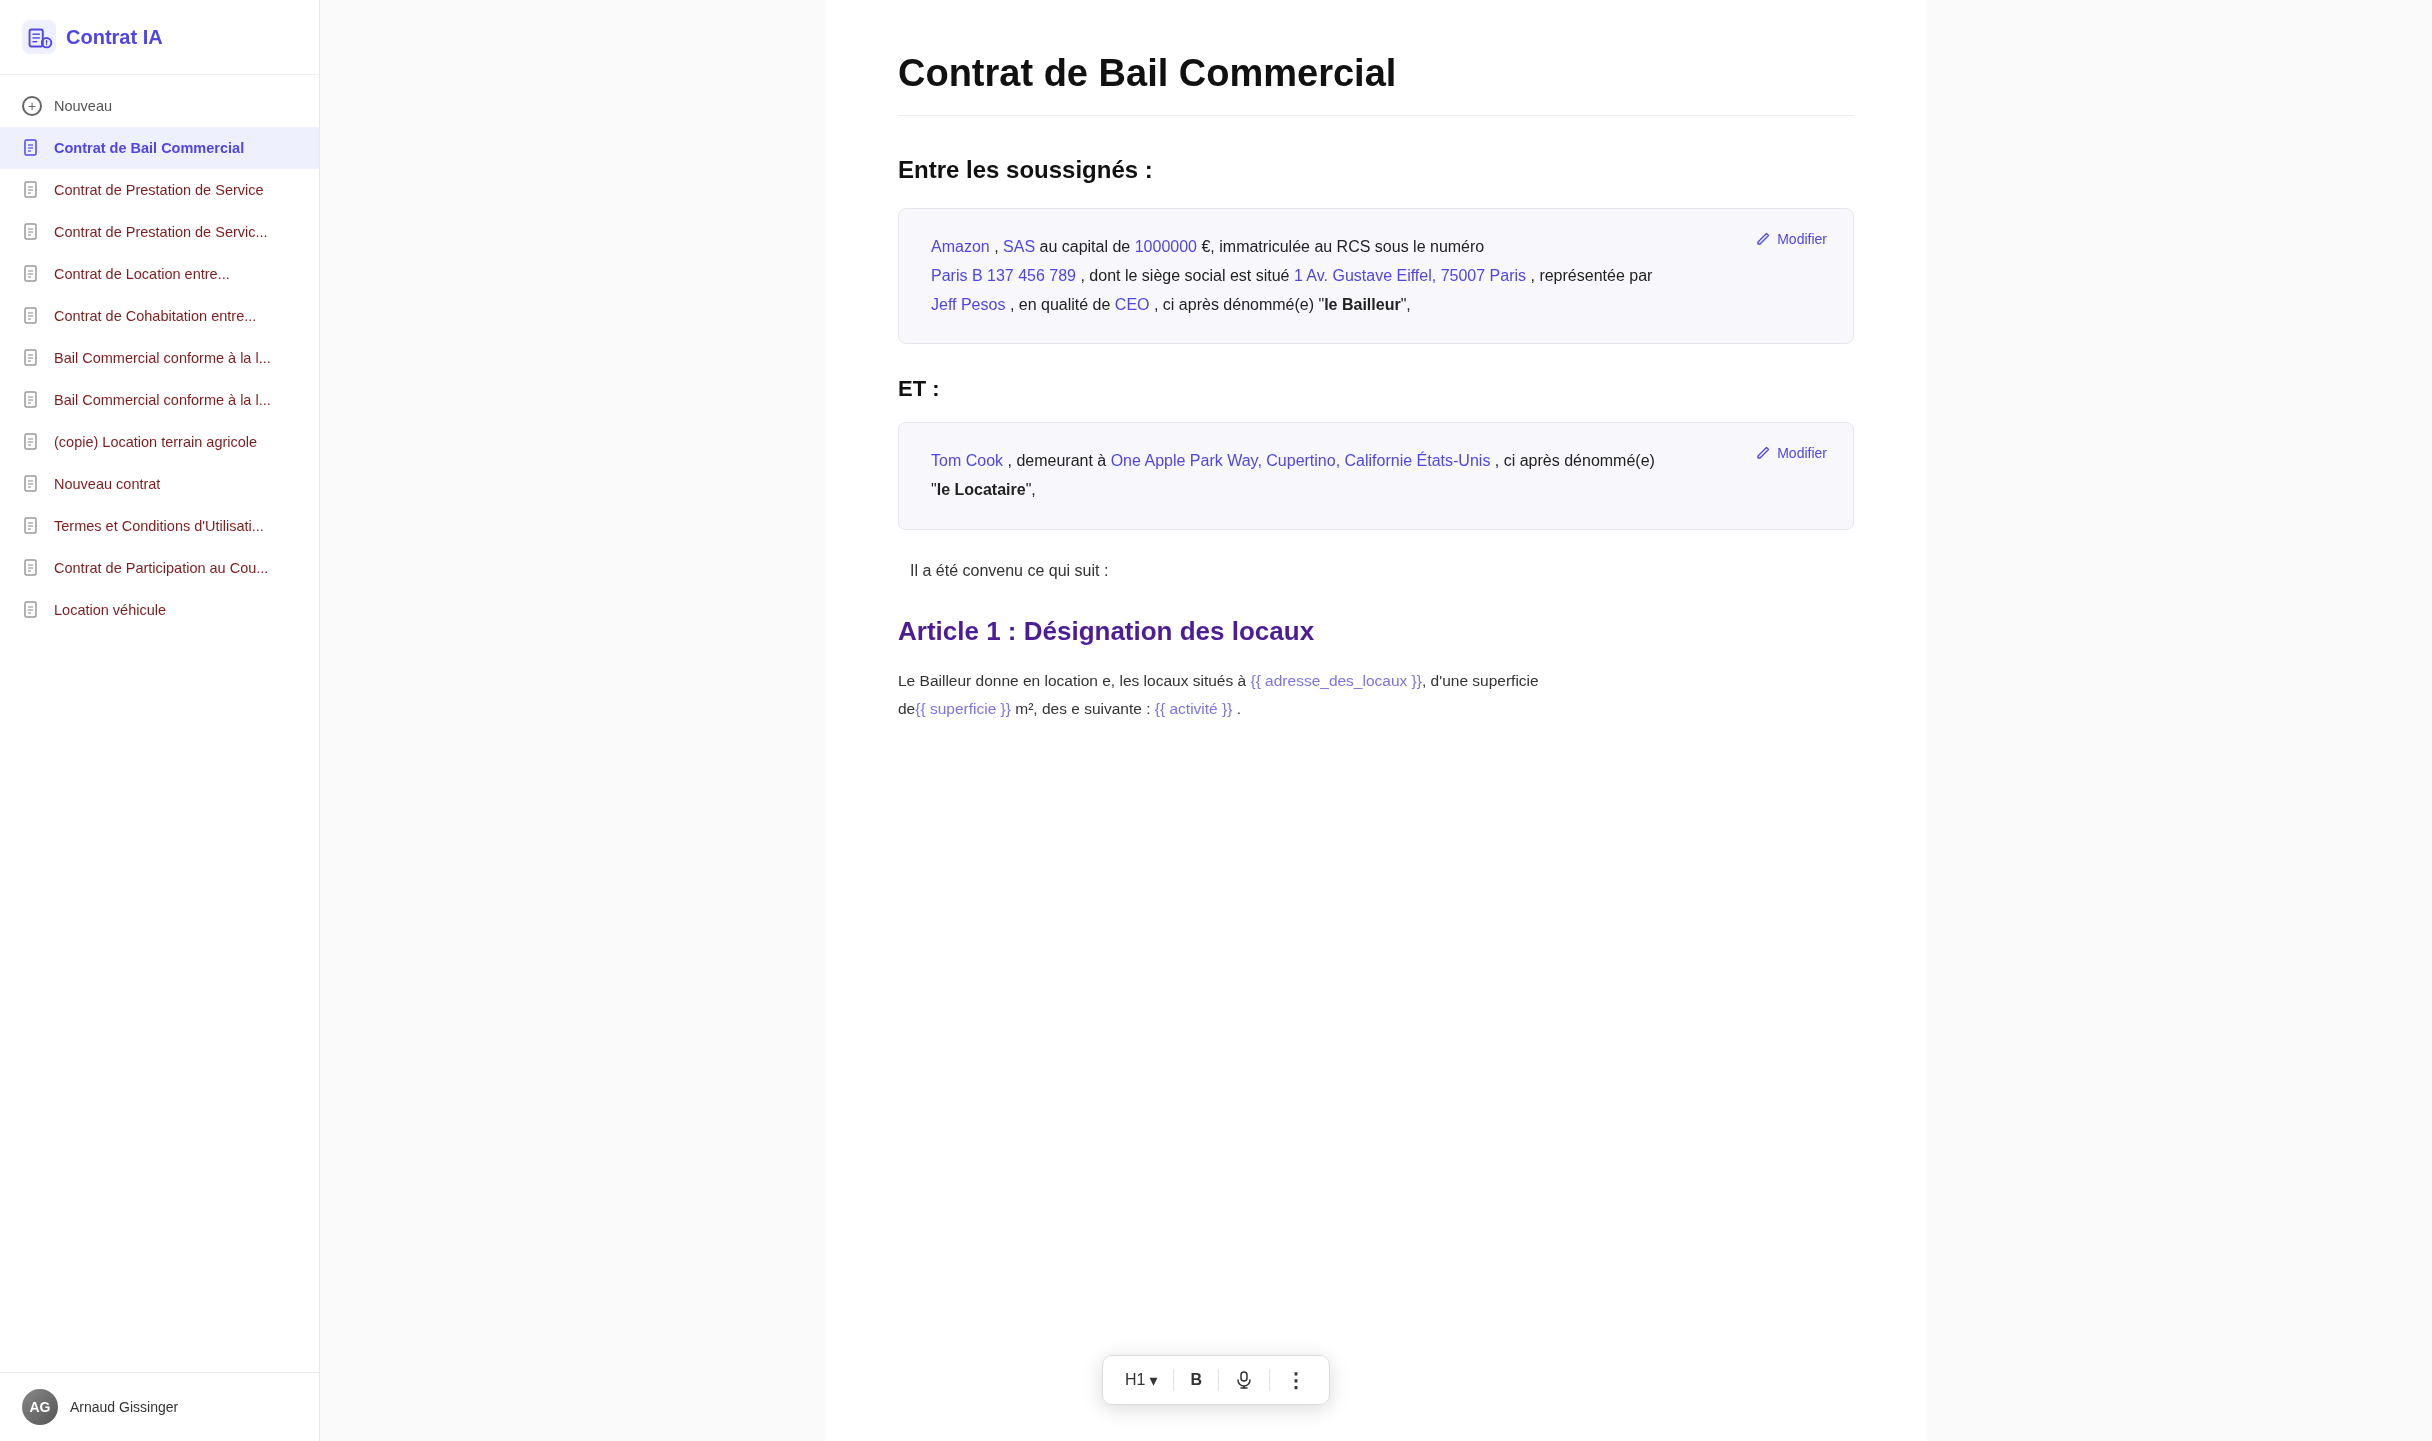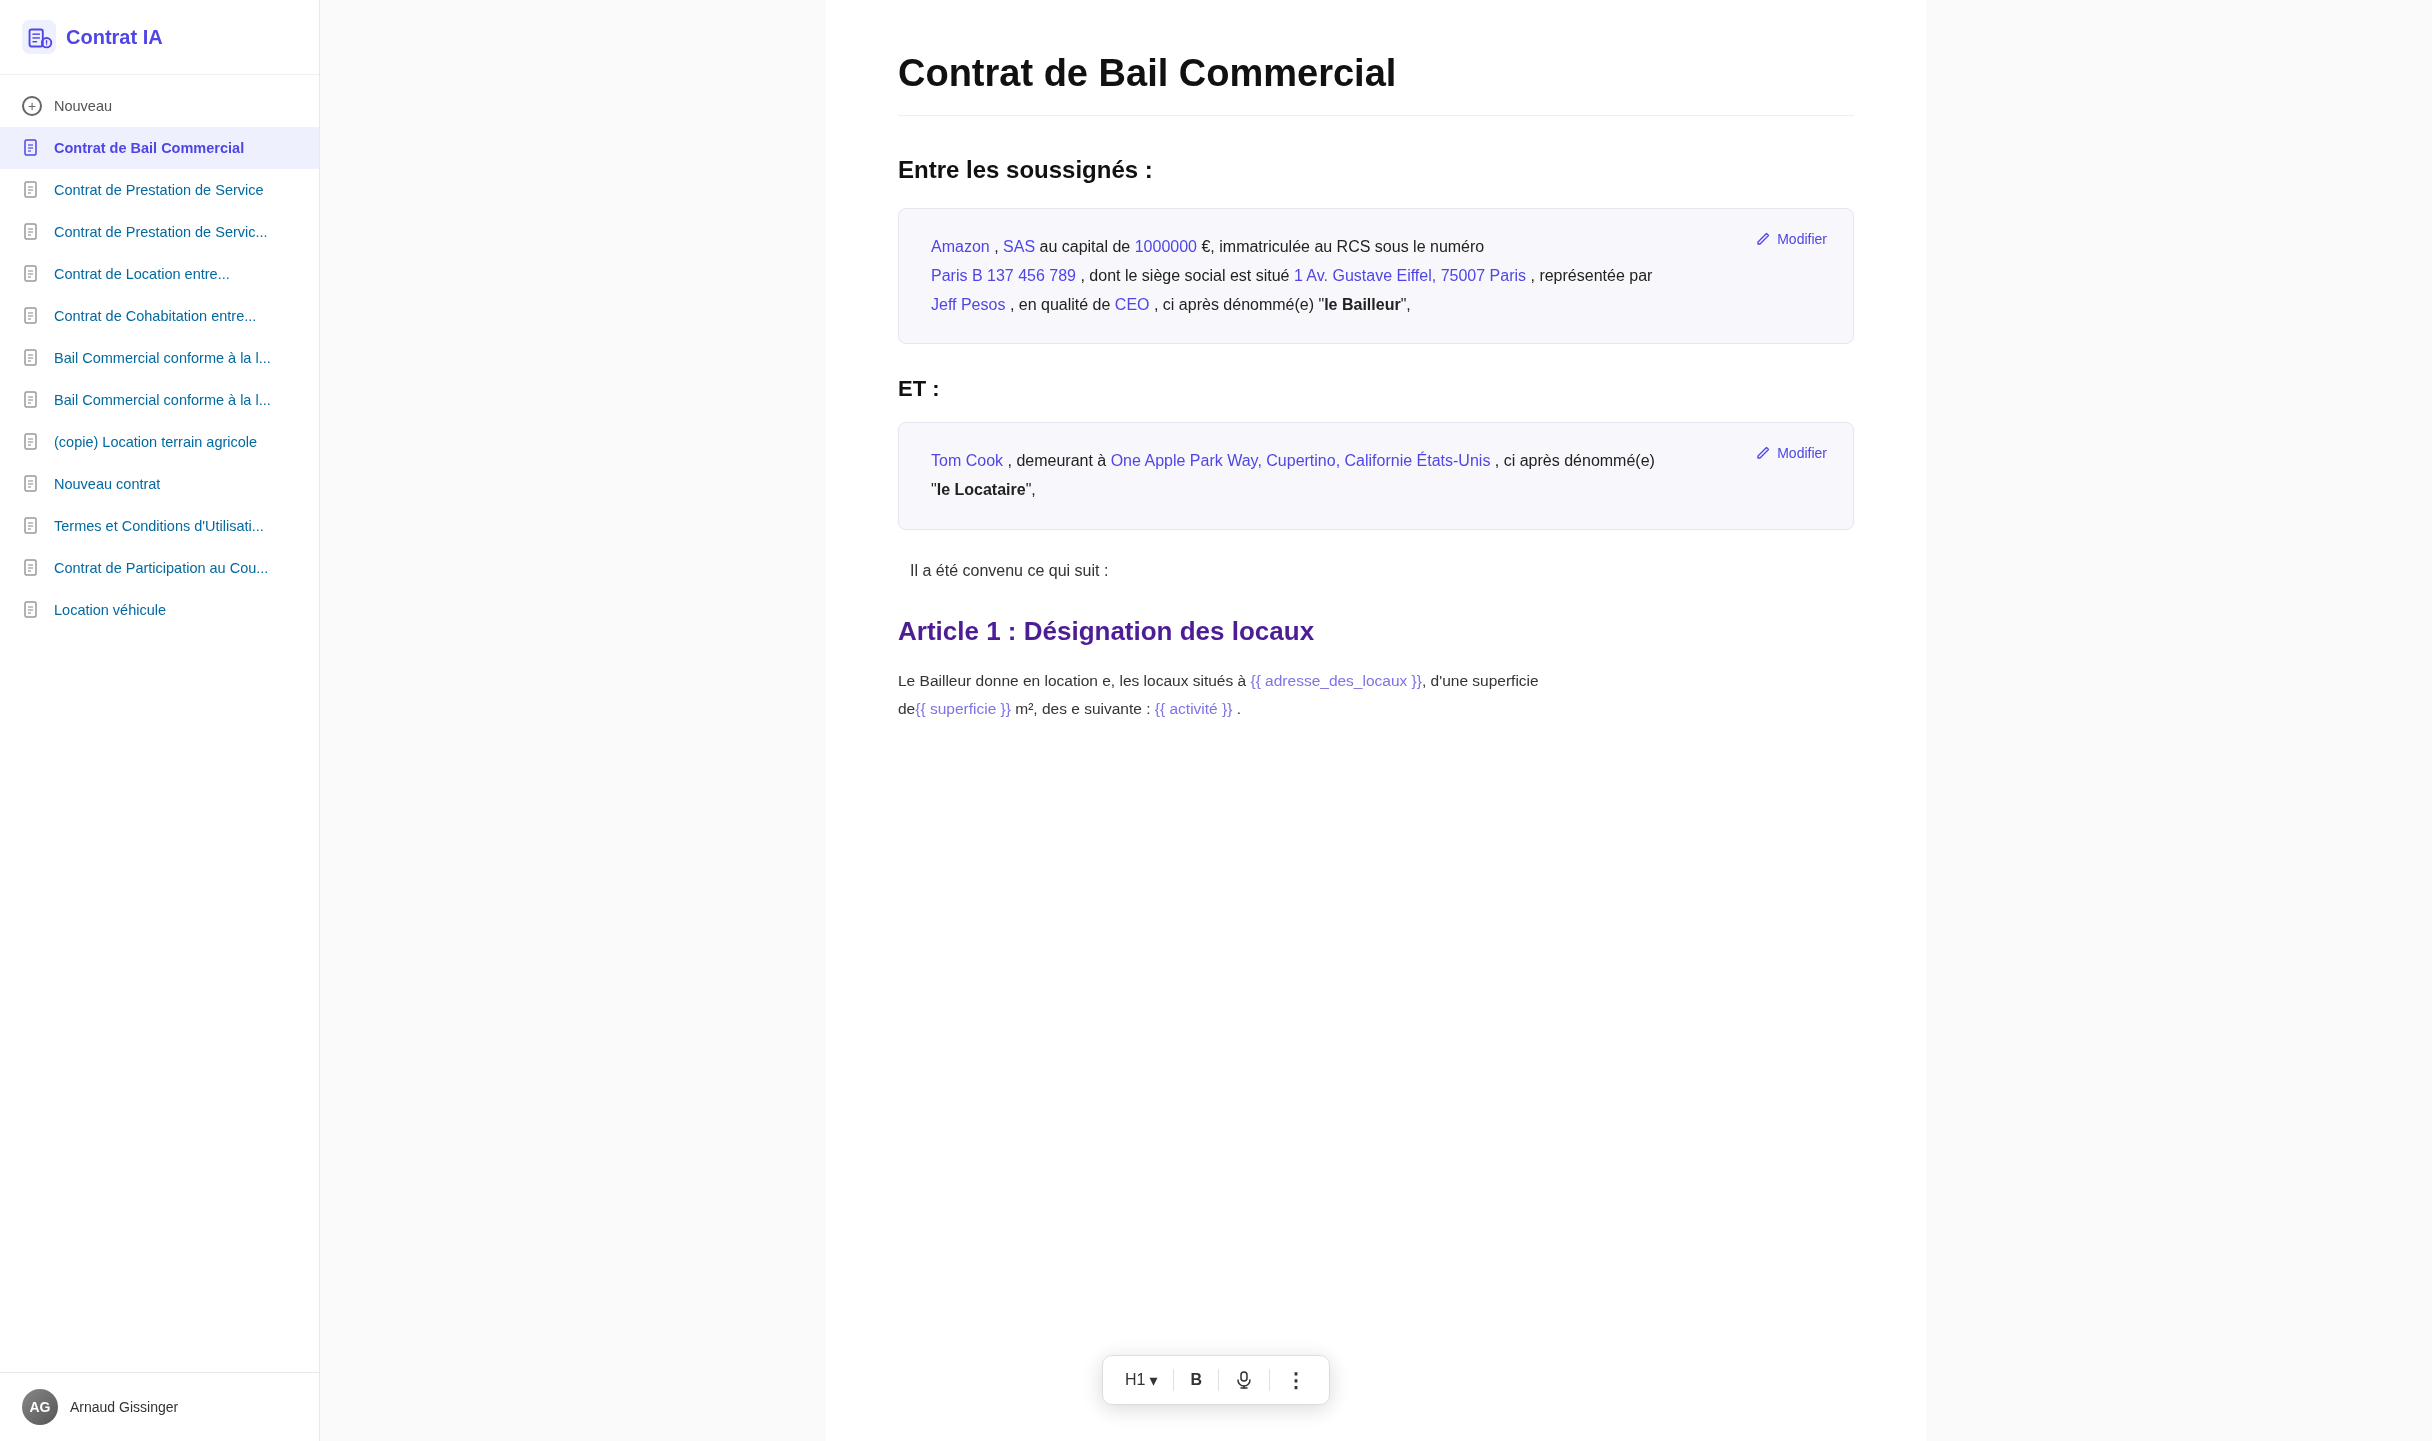--- a/index.html
+++ b/index.html
@@ -37,21 +37,21 @@
       flex: 1;
       padding: 10px 0;
     }
     .nav-item {
       display: flex;
       align-items: center;
       gap: 12px;
       padding: 11px 22px;
       cursor: pointer;
       font-size: 14.5px;
-      color: #0369a1;
+      color: #7f1d1d;
       border-radius: 0;
       transition: background 0.15s;
     }
     .nav-item.active {
       background: #eef0fd;
       color: #4f46e5;
       font-weight: 600;
     }
     .nav-item.new-item { color: #555; }
     .nav-icon { width: 20px; height: 20px; flex-shrink: 0; }

